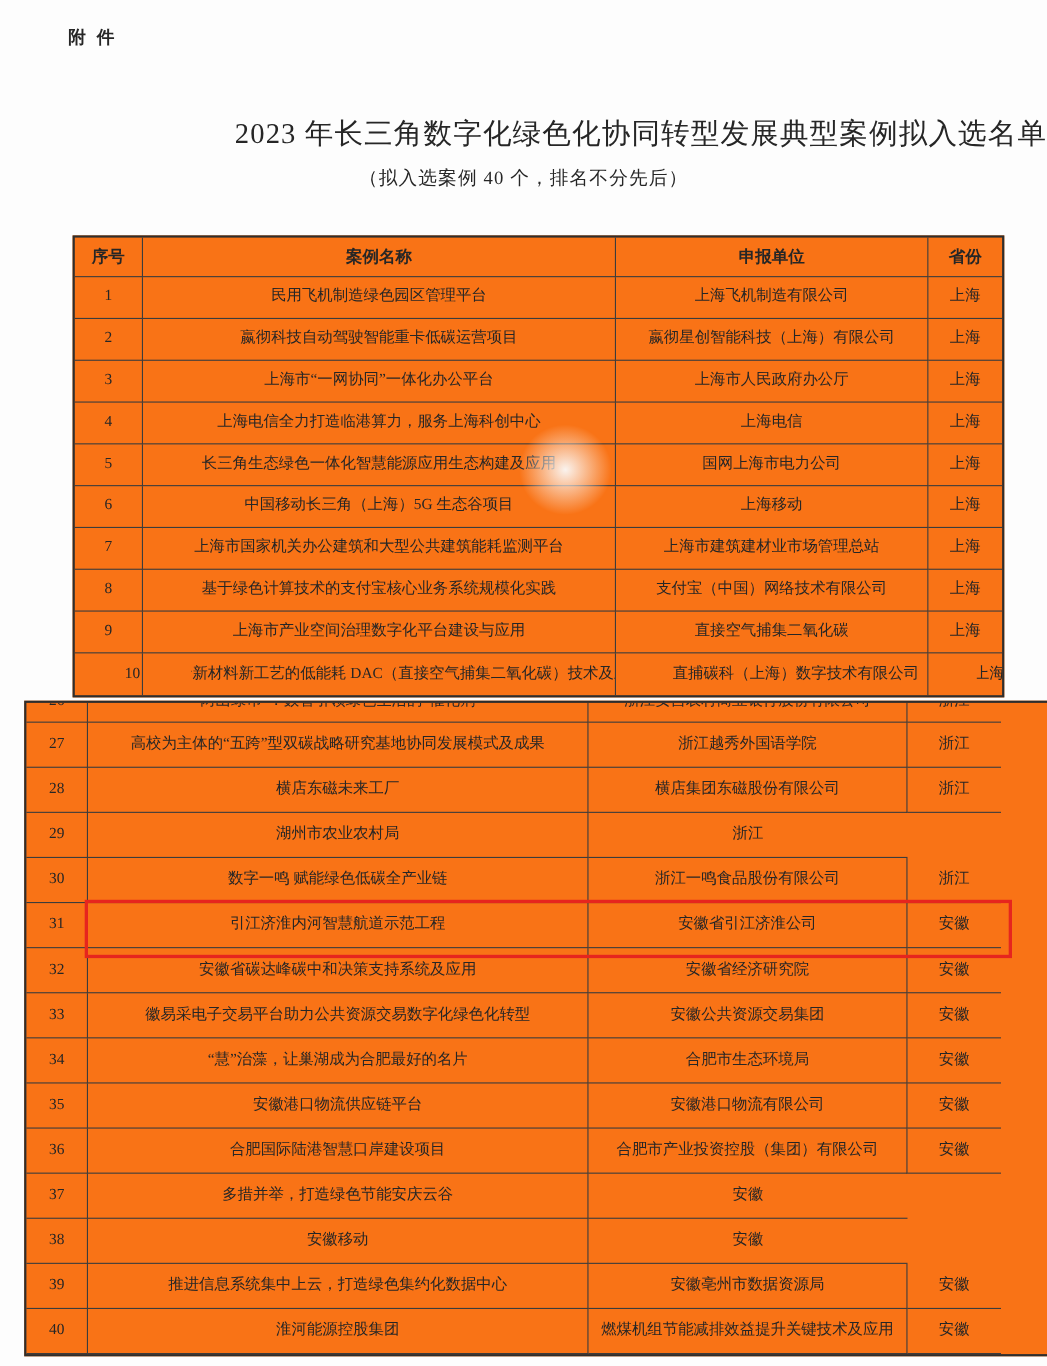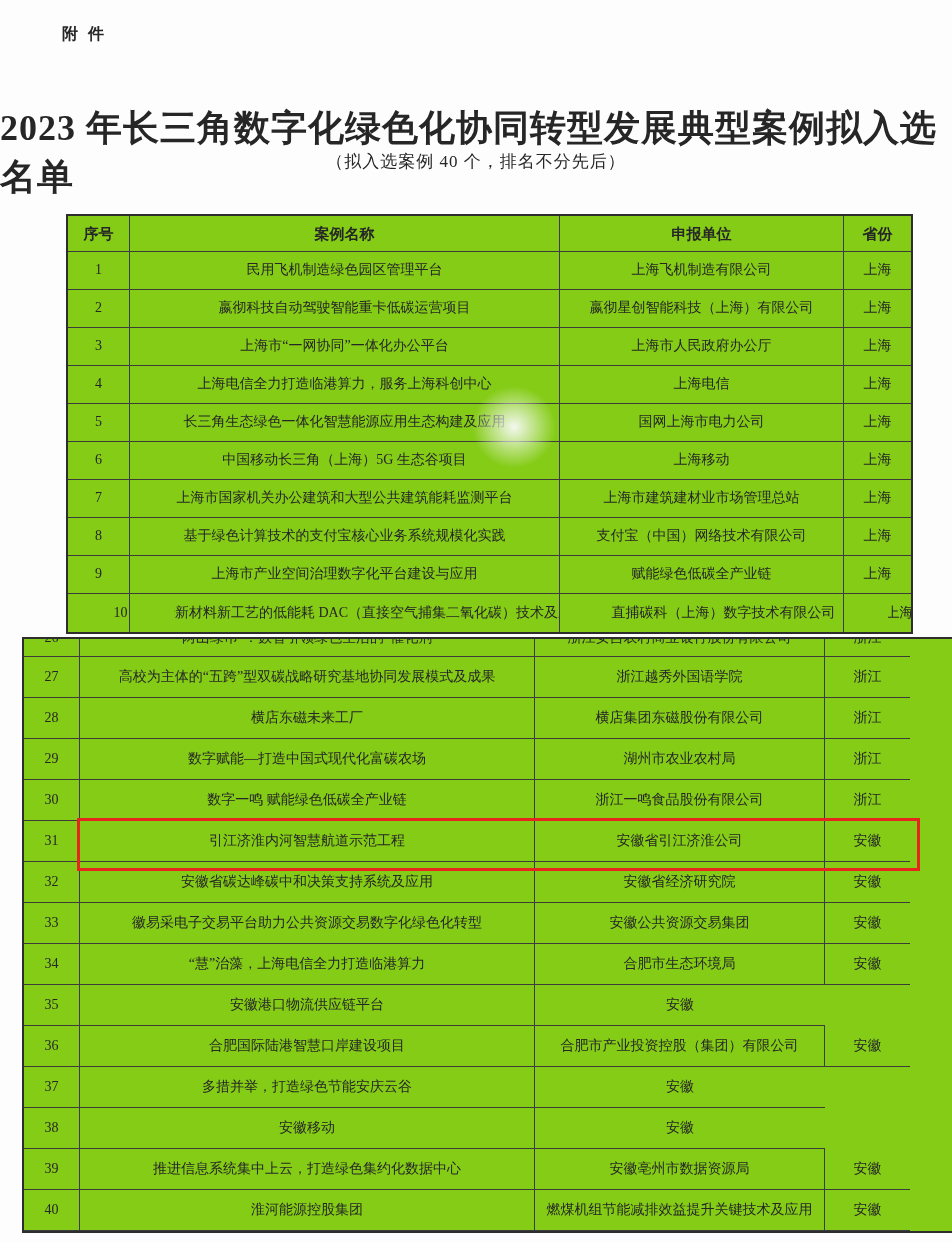--- a/index.html
+++ b/index.html
@@ -2,24 +2,24 @@
 <html><head>
 <meta charset="utf-8">
 <style>
   html,body{margin:0;padding:0;}
   body{
     width:952px;height:1242px;position:relative;overflow:hidden;
     background:#fdfdfd;color:#262626;
     font-family:"Liberation Serif","DejaVu Serif",serif;
   }
   .attachment{position:absolute;left:62px;top:24px;font-size:16px;letter-spacing:3px;font-weight:600;}
-  .title{position:absolute;left:0;top:104px;width:100%;text-align:left;font-size:36px;font-weight:bold;letter-spacing:1px;}
+  .title{position:absolute;left:0;top:104px;width:100%;text-align:right;font-size:26px;font-weight:normal;letter-spacing:1px;}
   .subtitle{position:absolute;left:0;top:150px;width:100%;text-align:center;font-size:17px;letter-spacing:1px;}
   .tbl{
-    position:absolute;box-sizing:border-box;background:#84cc16;
+    position:absolute;box-sizing:border-box;background:#f97316;
     border:2px solid #2e2e2e;
   }
   #table1{left:66px;top:214px;width:847px;}
   #table2{left:22px;top:637px;width:934px;}
   .trow{display:grid;}
   .t1cols{grid-template-columns:62px 430px 284px 67px;}
   .t2cols{grid-template-columns:56px 455px 290px 85px;}
   .h36{height:36px;}
   .h38{height:38px;}
   .h41{height:41px;}
@@ -108,21 +108,21 @@
     </div>
     <div class="trow t1cols h38">
       <div class="cell">8</div>
       <div class="cell">基于绿色计算技术的支付宝核心业务系统规模化实践</div>
       <div class="cell">支付宝（中国）网络技术有限公司</div>
       <div class="cell">上海</div>
     </div>
     <div class="trow t1cols h38">
       <div class="cell">9</div>
       <div class="cell">上海市产业空间治理数字化平台建设与应用</div>
-      <div class="cell">赋能绿色低碳全产业链</div>
+      <div class="cell">直接空气捕集二氧化碳</div>
       <div class="cell">上海</div>
     </div>
     <div class="trow t1cols h38">
       <div class="cell">10</div>
       <div class="cell">基于新材料新工艺的低能耗 DAC（直接空气捕集二氧化碳）技术及应用</div>
       <div class="cell">直捕碳科（上海）数字技术有限公司</div>
       <div class="cell">上海</div>
     </div>
   </div>
 
@@ -149,21 +149,20 @@
       <div class="cell">浙江</div>
     </div>
     <div class="trow t2cols h41">
       <div class="cell">28</div>
       <div class="cell">横店东磁未来工厂</div>
       <div class="cell">横店集团东磁股份有限公司</div>
       <div class="cell">浙江</div>
     </div>
     <div class="trow t2cols h41">
       <div class="cell">29</div>
-      <div class="cell">数字赋能—打造中国式现代化富碳农场</div>
       <div class="cell">湖州市农业农村局</div>
       <div class="cell">浙江</div>
     </div>
     <div class="trow t2cols h41">
       <div class="cell">30</div>
       <div class="cell">数字一鸣 赋能绿色低碳全产业链</div>
       <div class="cell">浙江一鸣食品股份有限公司</div>
       <div class="cell">浙江</div>
     </div>
     <div class="trow t2cols h41">
@@ -179,27 +178,28 @@
       <div class="cell">安徽</div>
     </div>
     <div class="trow t2cols h41">
       <div class="cell">33</div>
       <div class="cell">徽易采电子交易平台助力公共资源交易数字化绿色化转型</div>
       <div class="cell">安徽公共资源交易集团</div>
       <div class="cell">安徽</div>
     </div>
     <div class="trow t2cols h41">
       <div class="cell">34</div>
-      <div class="cell">“慧”治藻，上海电信全力打造临港算力</div>
+      <div class="cell">“慧”治藻，让巢湖成为合肥最好的名片</div>
       <div class="cell">合肥市生态环境局</div>
       <div class="cell">安徽</div>
     </div>
     <div class="trow t2cols h41">
       <div class="cell">35</div>
       <div class="cell">安徽港口物流供应链平台</div>
+      <div class="cell">安徽港口物流有限公司</div>
       <div class="cell">安徽</div>
     </div>
     <div class="trow t2cols h41">
       <div class="cell">36</div>
       <div class="cell">合肥国际陆港智慧口岸建设项目</div>
       <div class="cell">合肥市产业投资控股（集团）有限公司</div>
       <div class="cell">安徽</div>
     </div>
     <div class="trow t2cols h41">
       <div class="cell">37</div>

